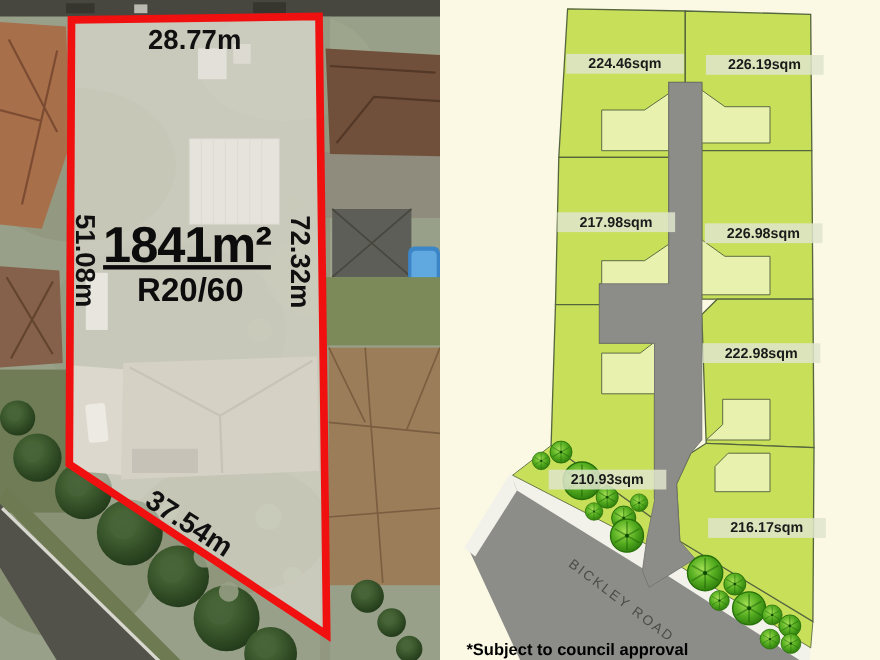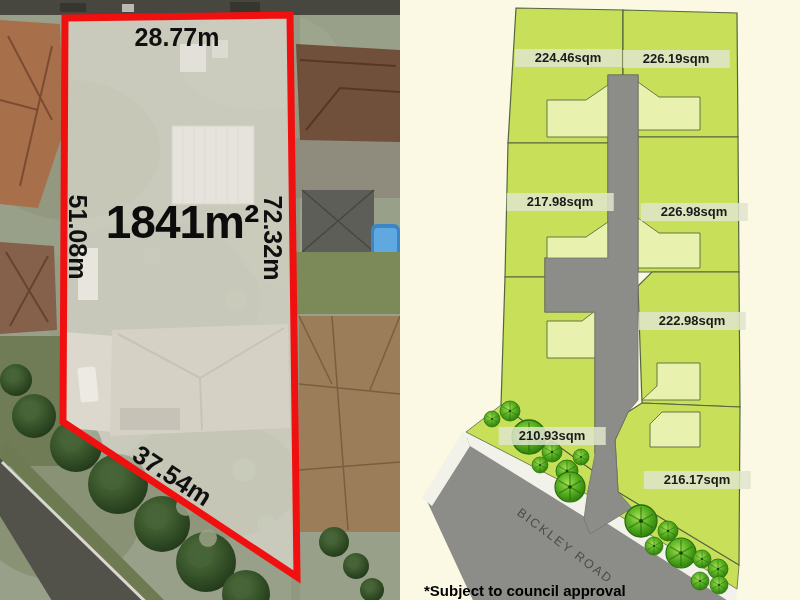--- a/index.html
+++ b/index.html
@@ -135,21 +135,22 @@
       </g>
 
       <polygon points="65,18 290,15 297,577 63,422" fill="#ece9e0" opacity=".58"></polygon>
       <polygon points="65,18 290,15 297,577 63,422" fill="none" stroke="#f01010" stroke-width="7" stroke-linejoin="miter"></polygon>
     </svg>
 
     <div class="lbl dim" style="left:177px;top:37px;">28.77m</div>
     <div class="lbl dim dim-rot90" style="left:77px;top:237px;">51.08m</div>
     <div class="lbl dim dim-rot90" style="left:272px;top:238px;">72.32m</div>
     <div class="lbl dim dim-rot33" style="left:172px;top:476px;">37.54m</div>
-    <div class="lbl area-big" style="left:182px;top:222px;">1841m²</div>
+    <div class="lbl area-big" style="left:170px;top:222px;text-decoration:underline;">1841m²</div>
+    <div class="lbl zoning" style="left:173px;top:265px;">R20/60</div>
   </div>
 
   <div class="panel" id="plan-panel">
     <svg width="400" height="600" viewBox="0 0 400 600">
       <rect width="400" height="600" fill="#fbf9e4"></rect>
 
       <polygon points="70,433 185,516 198,516 336,604 336,650 96,650 26,499" fill="#8c8c89"></polygon>
 
       <g fill="#f2f2ea">
         <polygon points="64,430 70,446 32,506 22,498"></polygon>
@@ -198,21 +199,21 @@
         <use href="#treeShape" transform="translate(254,546) scale(0.9)"></use>
         <use href="#treeShape" transform="translate(281,553) scale(1.5)"></use>
         <use href="#treeShape" transform="translate(302,559) scale(0.9)"></use>
         <use href="#treeShape" transform="translate(318,569) scale(1.0)"></use>
         <use href="#treeShape" transform="translate(300,581) scale(0.9)"></use>
         <use href="#treeShape" transform="translate(319,585) scale(0.9)"></use>
       </g>
     </svg>
 
     <div class="lbl lot-label" style="left:168px;top:58px;">224.46sqm</div>
-    <div class="lbl lot-label" style="left:276px;top:59px;">226.19sqm</div>
+    <div class="lbl lot-label" style="left:295px;top:59px;">226.19sqm</div>
     <div class="lbl lot-label" style="left:160px;top:184px;margin-top:18px;">217.98sqm</div>
     <div class="lbl lot-label" style="left:294px;top:212px;">226.98sqm</div>
     <div class="lbl lot-label" style="left:292px;top:321px;text-align:right;">222.98sqm</div>
     <div class="lbl lot-label" style="left:152px;top:388px;margin-top:48px;">210.93sqm</div>
     <div class="lbl lot-label" style="left:297px;top:480px;">216.17sqm</div>
 
     <div class="lbl road-label" style="left:165px;top:546px;">BICKLEY ROAD</div>
     <div class="disclaimer">*Subject to council approval</div>
   </div>
 </div>

